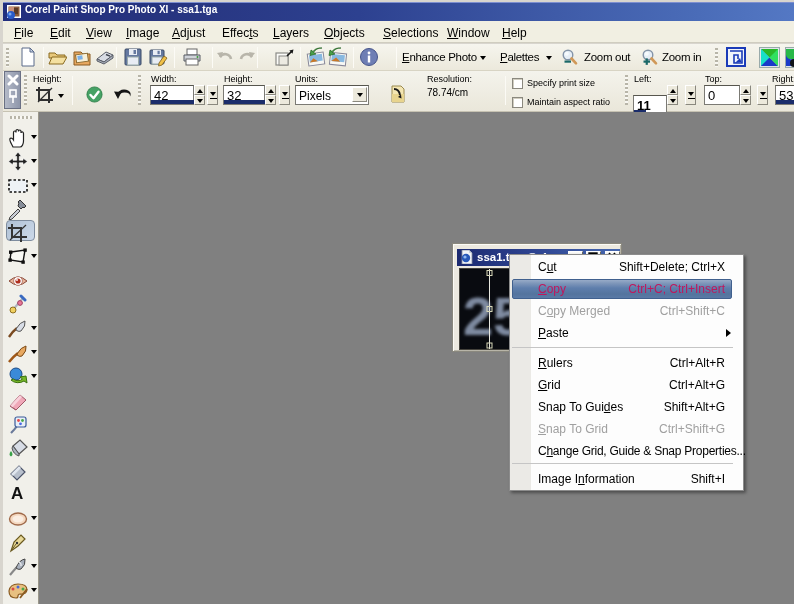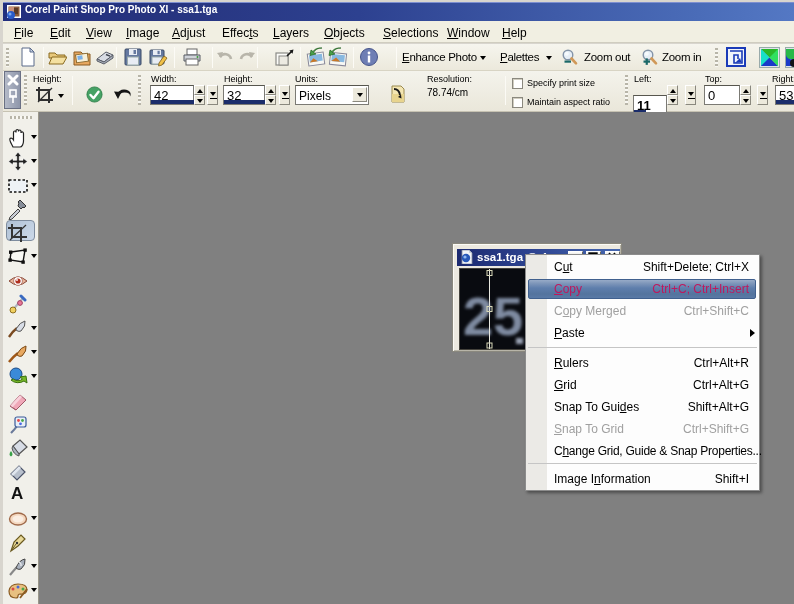--- a/index.html
+++ b/index.html
@@ -50,21 +50,21 @@
 #selcrop { position:absolute; left:3px; top:0px; width:29px; height:21px; background:linear-gradient(135deg,#b0c1d6,#ccd9e8); border:1px solid #7e8c9e; border-radius:4px; }
 
 
 #imgwin { left:452px; top:243px; width:170px; height:109px; background:#ece9e0; border:1px solid #8a887e; box-shadow: inset 1px 1px 0 #fcfbf6, inset -1px -1px 0 #b8b5a8; }
 #iwtitle { position:absolute; left:4px; top:5px; width:163px; height:17px; background:linear-gradient(90deg,#1c2a70,#2d4390 45%,#4668b0); }
 #iwtitle .txt { position:absolute; left:20px; top:2px; font-size:11.5px; font-weight:bold; color:#fff; white-space:nowrap; }
 .iwbtn { position:absolute; top:2px; width:15px; height:12px; background:linear-gradient(#fdfdfb,#d8d4c8); border:1px solid #fff; border-right-color:#6a6860; border-bottom-color:#6a6860; font-size:9px; text-align:center; line-height:10px; color:#000; }
 #iwcanvas { position:absolute; left:6px; top:24px; width:159px; height:82px; background:#0a0c12; border:1px solid #44423c; }
 
 
-#ctxmenu { left:525px; top:254px; width:235px; background:#fdfdfd; border:1px solid #8c8c8c; box-shadow:2px 2px 3px rgba(0,0,0,0.4); padding:2px 0 0 0; }
+#ctxmenu { left:509px; top:254px; width:235px; background:#fdfdfd; border:1px solid #8c8c8c; box-shadow:2px 2px 3px rgba(0,0,0,0.4); padding:2px 8px 0 0; }
 .mrow { position:relative; height:22px; font-size:12px; color:#000; }
 #ctxgutter { position:absolute; left:0; top:0; bottom:0; width:21px; background:#ebeae6; }
 .mrow .mtext { position:absolute; left:28px; top:4px; white-space:nowrap; }
 .mrow .mshort { position:absolute; right:10px; top:4px; white-space:nowrap; }
 .mrow.gray { color:#a0a0a0; }
 .msep { height:6px; position:relative; }
 .msep:after { content:""; position:absolute; left:2px; right:2px; top:3px; height:1px; background:#c5c5c5; }
 .msep[style*="height:6px"]:after { top:1px; }
 #mcopy { position:absolute; left:2px; right:3px; top:1px; bottom:1px; border:1px solid #40608e; border-radius:2px;
   background:linear-gradient(#97abc8 0%, #7f97ba 18%, #5e7eac 45%, #54749e 78%, #5a7aa6 100%); }

